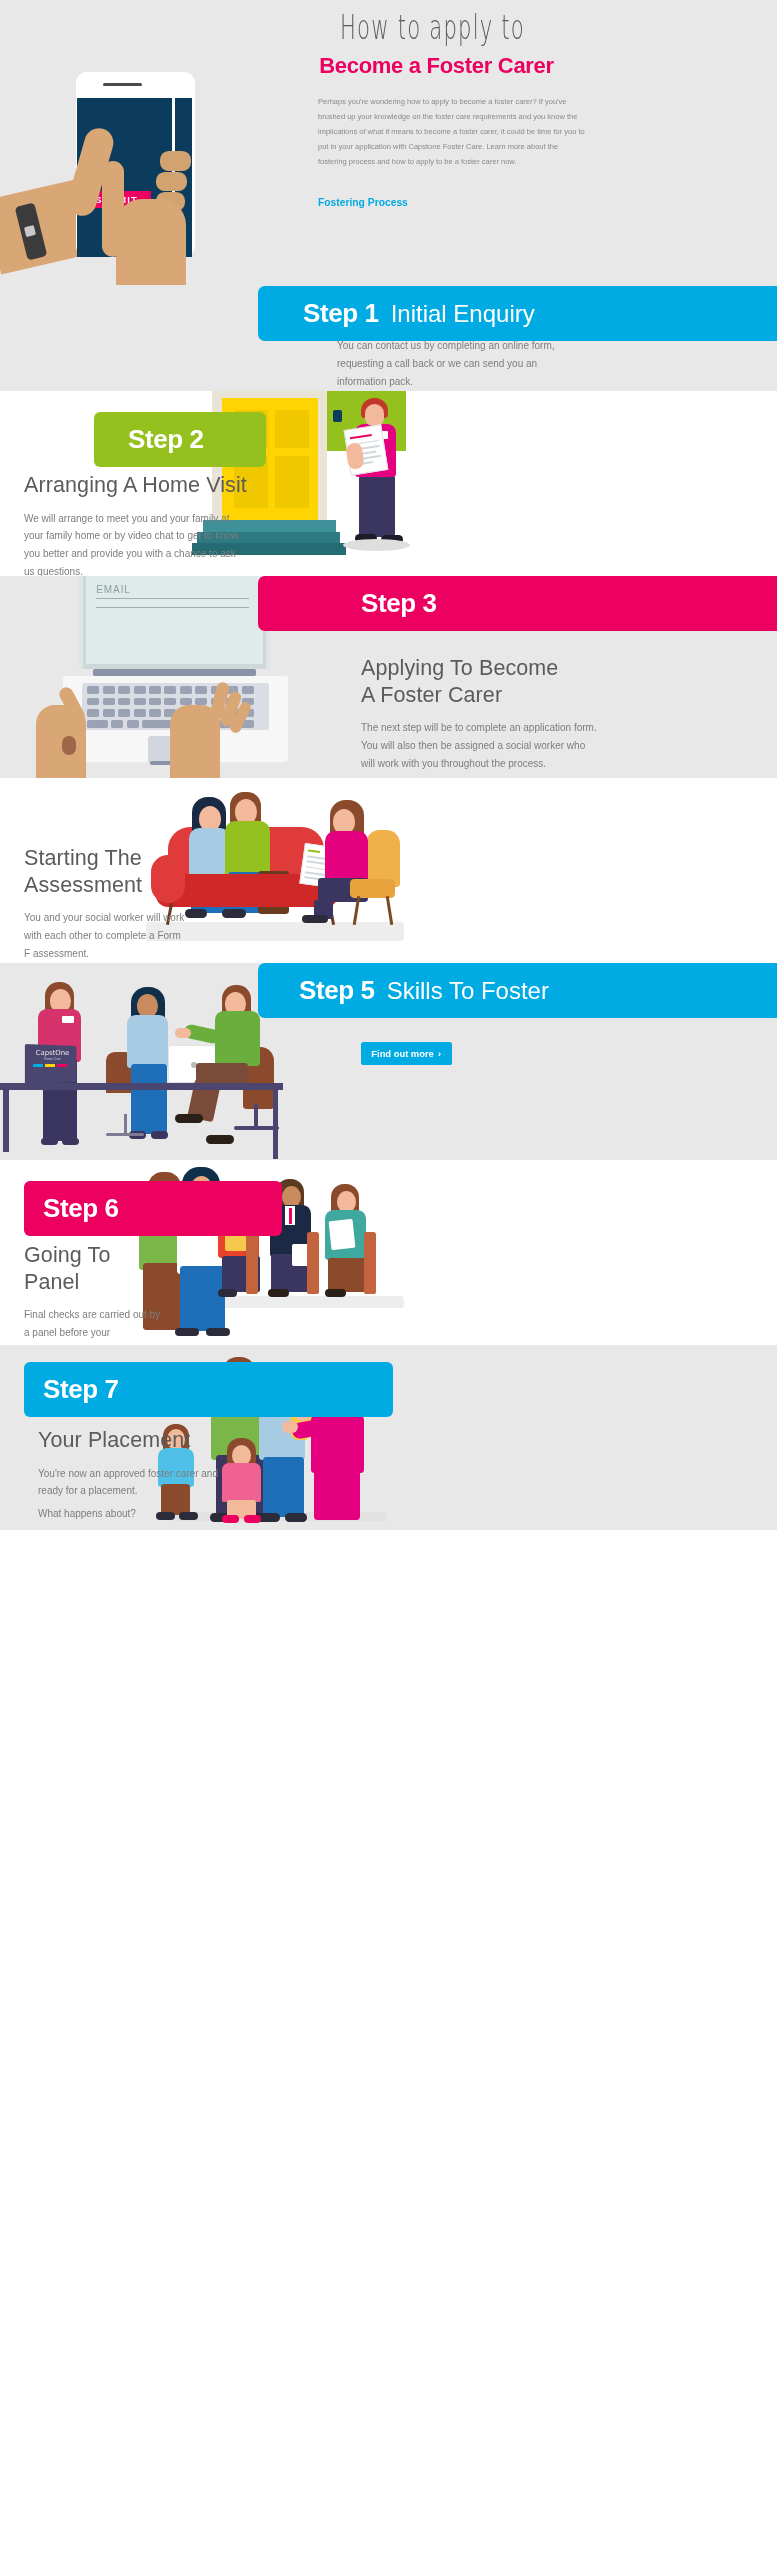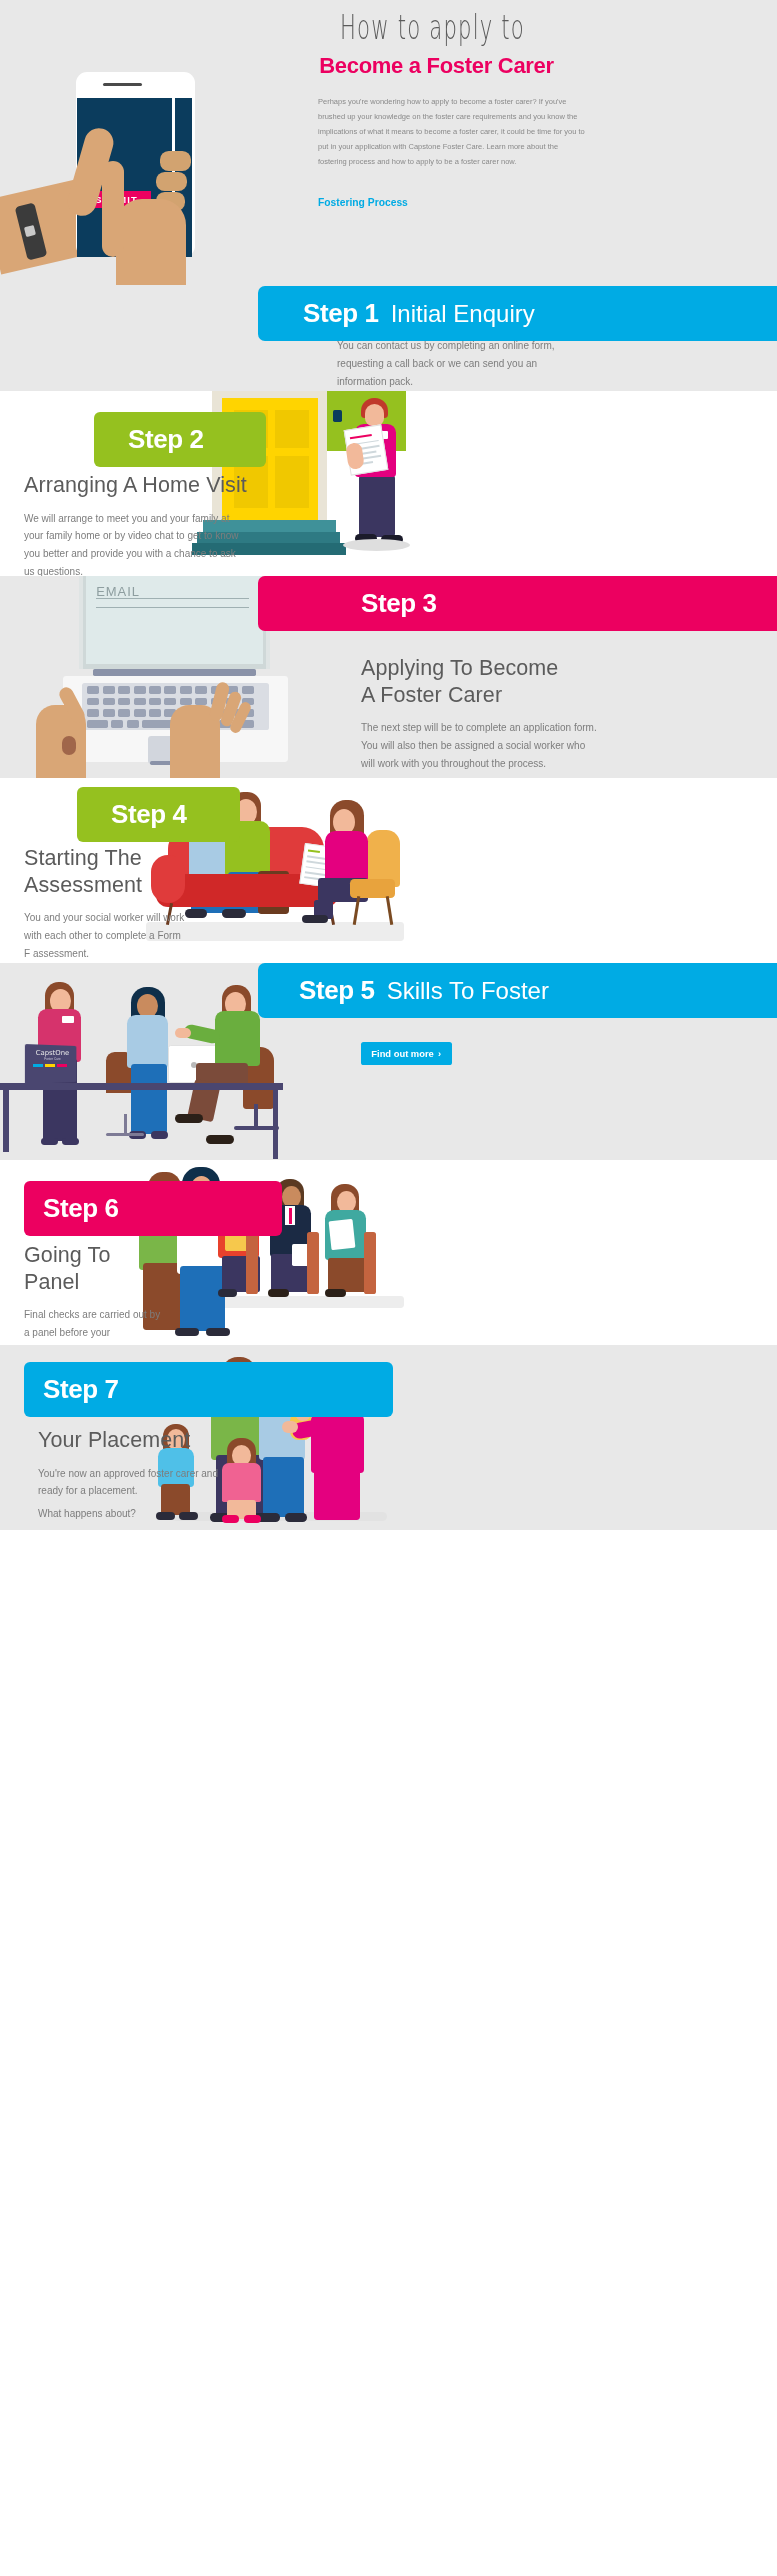--- a/index.html
+++ b/index.html
@@ -248,21 +248,21 @@
   .lap-screen {
     position: absolute; left: 79px; top: -38px; width: 191px; height: 131px;
     background: #cfd8d8; border-radius: 6px 6px 0 0;
     border: 4.3px solid #dfe4e4; border-bottom: none;
   }
   .lap-inner {
     position: absolute; left: 86px; top: -33px; width: 177px; height: 121px;
     background: #dfeaea;
   }
   .lap-label {
-    position: absolute; font-size: 13px; color: #8e9ea0; letter-spacing: 0.9px; text-align: right;
+    position: absolute; font-size: 10px; color: #8e9ea0; letter-spacing: 0.9px; text-align: right;
   }
   .lap-rule { position: absolute; height: 1.3px; background: #9fb0b2; }
   .lap-hinge {
     position: absolute; left: 93px; top: 93px; width: 163px; height: 6.9px;
     background: #8a92a8; border-radius: 1.7px;
   }
   .lap-base {
     position: absolute; left: 63px; top: 100px; width: 225px; height: 86px;
     background: #f7f7f7; border-radius: 3.4px;
   }
@@ -557,23 +557,20 @@
         <div class="hand-r shape"></div>
         <div class="finger" style="left:213px;top:106px;width:13px;height:39px;transform:rotate(14deg);"></div>
         <div class="finger" style="left:225px;top:115px;width:12px;height:36px;transform:rotate(20deg);"></div>
         <div class="finger" style="left:235px;top:125px;width:11px;height:33px;transform:rotate(26deg);"></div>
       </div>
     </div>
   </div>
 
   <div class="section bg-white" id="s4">
     <div class="inner">
-      <div class="ribbon c-green" id="s4ribbon">
-        <span class="stepnum">Step 4</span>
-      </div>
       <div class="txtblock" id="s4text">
         <div class="headline" style="white-space:pre-line;">Starting The
 Assessment</div>
         <div class="body">You and your social worker will work with each other to complete a Form F assessment.</div>
 
       </div>
 
       <div class="ill">
         <div class="floor-shadow shape" style="left:146px;top:144px;width:258px;height:19px;"></div>
         <div class="sofa-back shape"></div>

